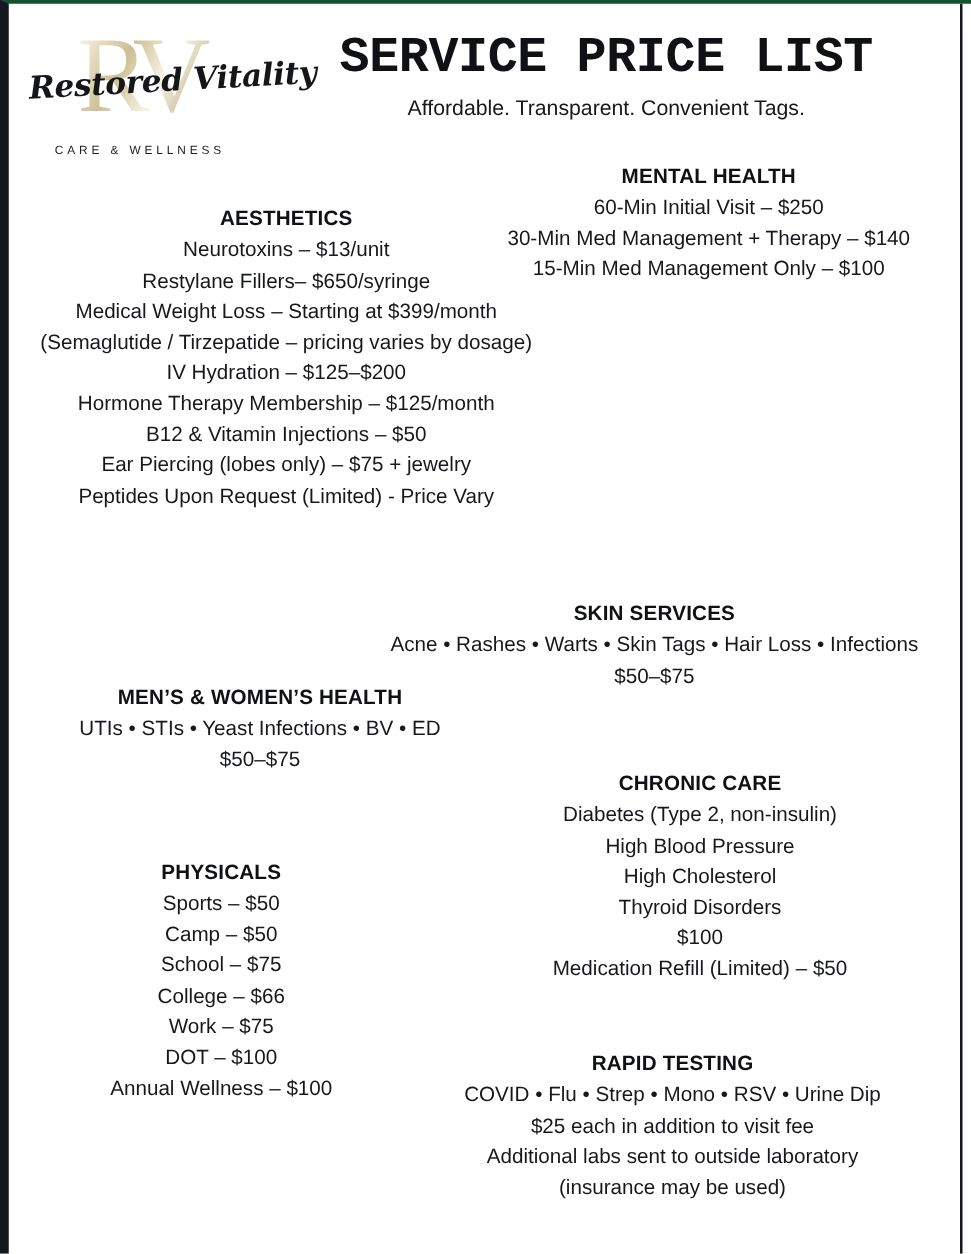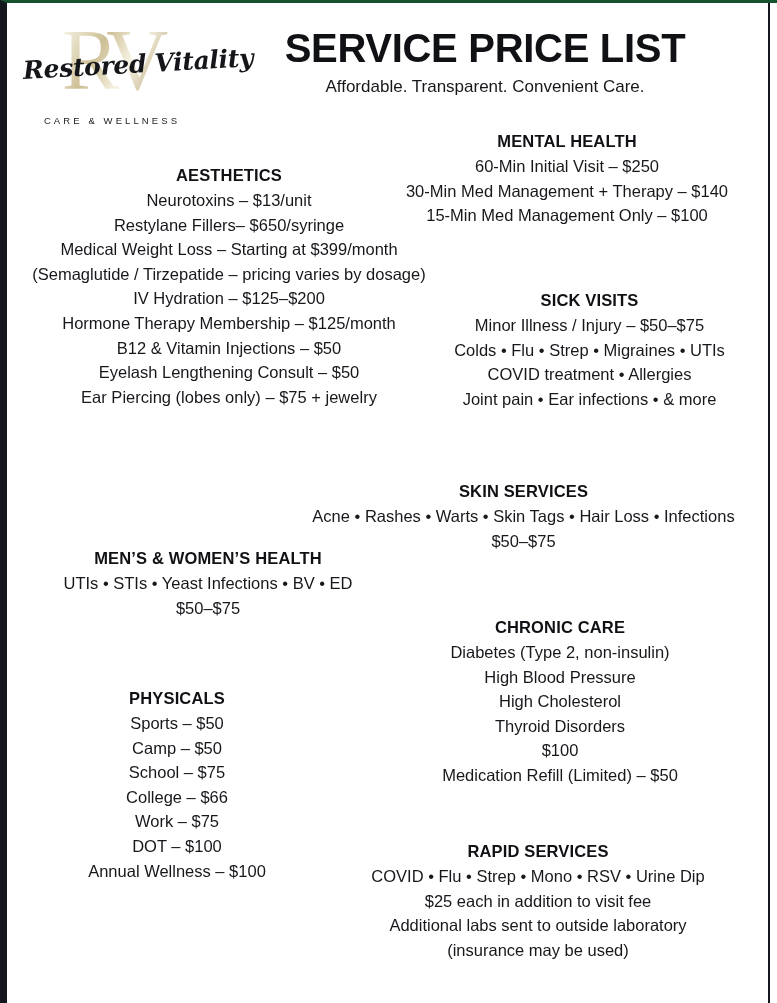--- a/index.html
+++ b/index.html
@@ -100,20 +100,21 @@
     width: 564px;
     text-align: center;
   }
   .main-title {
     font-size: 40px;
     font-weight: 700;
     letter-spacing: -0.3px;
     line-height: 46px;
     color: #101114;
     margin: 0;
+    font-family: Liberation Mono, monospace;
   }
   .subtitle {
     font-size: 17px;
     font-weight: 400;
     line-height: 26px;
     color: #17181c;
     margin: 3px 0 0 0;
   }
 
   
@@ -159,51 +160,44 @@
   <div class="header">
 
     <div class="logo">
       <div class="logo-mono">RV</div>
       <div class="logo-script">Restored Vitality</div>
       <div class="logo-tagline">CARE &amp; WELLNESS</div>
     </div>
 
     <div class="title-block">
       <h1 class="main-title">SERVICE PRICE LIST</h1>
-      <p class="subtitle">Affordable. Transparent. Convenient Care.</p>
+      <p class="subtitle">Affordable. Transparent. Convenient Tags.</p>
     </div>
   </div>
 
   <div class="section" id="sec-aesthetics">
     <div class="sec-title">AESTHETICS</div>
     <p class="sec-line">Neurotoxins – $13/unit</p>
     <p class="sec-line">Restylane Fillers– $650/syringe</p>
     <p class="sec-line">Medical Weight Loss – Starting at $399/month</p>
     <p class="sec-line wrap">(Semaglutide / Tirzepatide – pricing varies by dosage)</p>
     <p class="sec-line">IV Hydration – $125–$200</p>
     <p class="sec-line">Hormone Therapy Membership – $125/month</p>
     <p class="sec-line">B12 &amp; Vitamin Injections – $50</p>
-    <p class="sec-line">Eyelash Lengthening Consult – $50</p>
     <p class="sec-line">Ear Piercing (lobes only) – $75 + jewelry</p>
+    <p class="sec-line">Peptides Upon Request (Limited) - Price Vary</p>
   </div>
 
   <div class="section" id="sec-mental-health">
     <div class="sec-title">MENTAL HEALTH</div>
     <p class="sec-line">60-Min Initial Visit – $250</p>
     <p class="sec-line">30-Min Med Management + Therapy – $140</p>
     <p class="sec-line">15-Min Med Management Only – $100</p>
   </div>
 
-  <div class="section" id="sec-sick-visits">
-    <div class="sec-title">SICK VISITS</div>
-    <p class="sec-line">Minor Illness / Injury – $50–$75</p>
-    <p class="sec-line">Colds • Flu • Strep • Migraines • UTIs</p>
-    <p class="sec-line">COVID treatment • Allergies</p>
-    <p class="sec-line">Joint pain • Ear infections • &amp; more</p>
-  </div>
 
   <div class="section" id="sec-skin-services">
     <div class="sec-title">SKIN SERVICES</div>
     <p class="sec-line">Acne • Rashes • Warts • Skin Tags • Hair Loss • Infections</p>
     <p class="sec-line">$50–$75</p>
   </div>
 
   <div class="section" id="sec-mens-womens">
     <div class="sec-title">MEN’S &amp; WOMEN’S HEALTH</div>
     <p class="sec-line">UTIs • STIs • Yeast Infections • BV • ED</p>
@@ -225,20 +219,20 @@
     <p class="sec-line">Sports – $50</p>
     <p class="sec-line">Camp – $50</p>
     <p class="sec-line">School – $75</p>
     <p class="sec-line">College – $66</p>
     <p class="sec-line">Work – $75</p>
     <p class="sec-line">DOT – $100</p>
     <p class="sec-line wrap">Annual Wellness – $100</p>
   </div>
 
   <div class="section" id="sec-rapid-testing">
-    <div class="sec-title">RAPID SERVICES</div>
+    <div class="sec-title">RAPID TESTING</div>
     <p class="sec-line">COVID • Flu • Strep • Mono • RSV • Urine Dip</p>
     <p class="sec-line">$25 each in addition to visit fee</p>
     <p class="sec-line">Additional labs sent to outside laboratory</p>
     <p class="sec-line">(insurance may be used)</p>
   </div>
 
 </div>
 
 </body></html>

